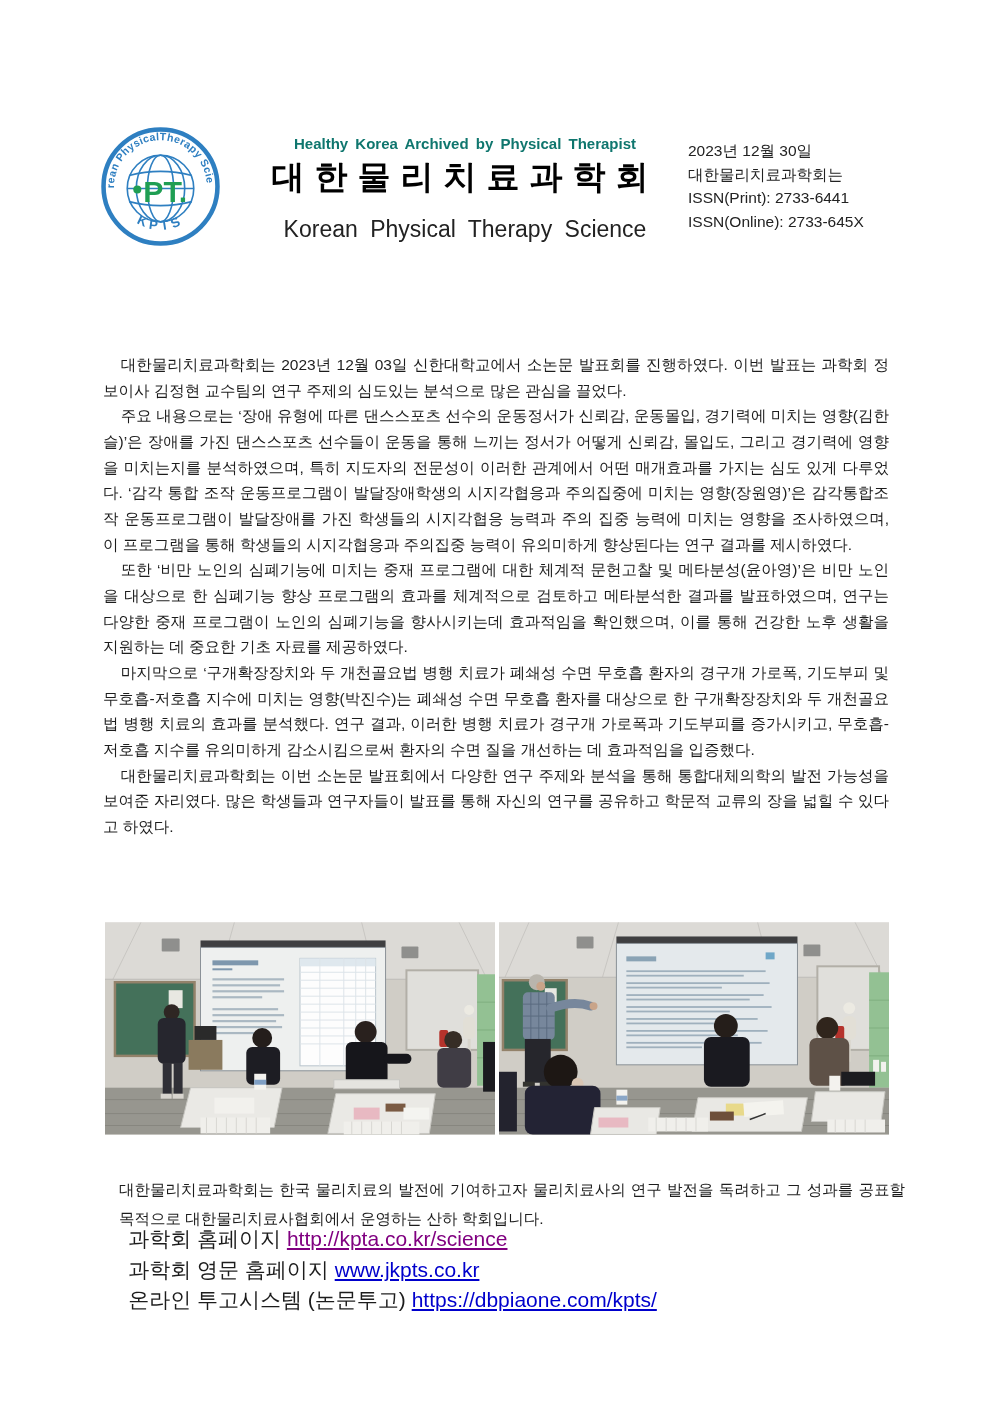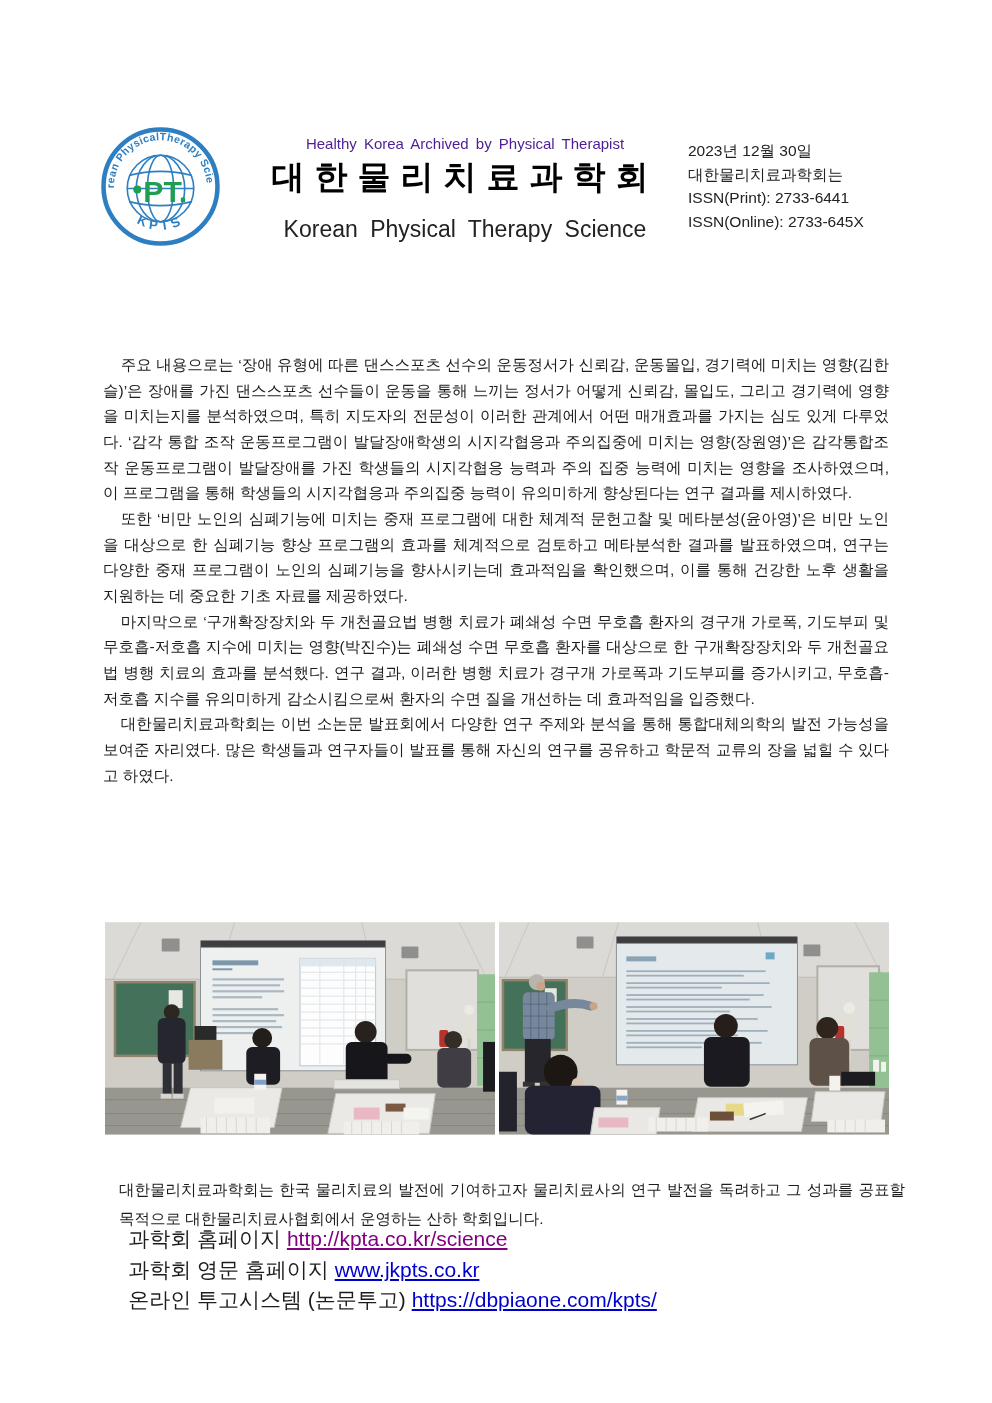--- a/index.html
+++ b/index.html
@@ -2,21 +2,21 @@
 <html lang="ko"><head>
 <meta charset="utf-8">
 <style>
   html,body{margin:0;padding:0;background:#ffffff;}
   .page{position:relative;width:992px;height:1403px;background:#fff;overflow:hidden;
         font-family:"Liberation Sans","DejaVu Sans",sans-serif;color:#1c1c1c;}
 
   
   .logo{position:absolute;top:126px;left:99px;width:123px;height:121px;}
   .masthead{position:absolute;top:135px;left:255px;width:420px;text-align:center;}
-  .tagline{font-size:15px;font-weight:normal;word-spacing:3px;white-space:nowrap;color:#4c1d95;}
+  .tagline{font-size:15px;font-weight:bold;word-spacing:3px;white-space:nowrap;color:#0f766e;}
   .org-kr{font-size:33px;font-weight:bold;letter-spacing:10px;margin-top:3px;white-space:nowrap;color:#000;}
   .org-en{font-size:23px;word-spacing:6px;margin-top:16px;white-space:nowrap;color:#222;}
   .issue{position:absolute;top:139px;left:688px;font-size:15.5px;line-height:23.5px;color:#222;white-space:nowrap;}
 
   
   .doc-title{position:absolute;top:283px;left:0;width:100%;margin:0;text-align:center;
              font-size:21px;font-weight:bold;letter-spacing:1px;color:#000;}
 
   
   .body-text{position:absolute;top:352px;left:103px;width:786px;font-size:15.5px;
@@ -69,20 +69,21 @@
 
   <div class="issue">
     <div>2023년 12월 30일</div>
     <div>대한물리치료과학회는</div>
     <div>ISSN(Print): 2733-6441</div>
     <div>ISSN(Online): 2733-645X</div>
   </div>
 
 
   <main class="body-text">
+    <p>대한물리치료과학회는 2023년 12월 03일 신한대학교에서 소논문 발표회를 진행하였다. 이번 발표는 과학회 정보이사 김정현 교수팀의 연구 주제의 심도있는 분석으로 많은 관심을 끌었다.</p>
     <p>주요 내용으로는 ‘장애 유형에 따른 댄스스포츠 선수의 운동정서가 신뢰감, 운동몰입, 경기력에 미치는 영향(김한슬)’은 장애를 가진 댄스스포츠 선수들이 운동을 통해 느끼는 정서가 어떻게 신뢰감, 몰입도, 그리고 경기력에 영향을 미치는지를 분석하였으며, 특히 지도자의 전문성이 이러한 관계에서 어떤 매개효과를 가지는 심도 있게 다루었다. ‘감각 통합 조작 운동프로그램이 발달장애학생의 시지각협응과 주의집중에 미치는 영향(장원영)’은 감각통합조작 운동프로그램이 발달장애를 가진 학생들의 시지각협응 능력과 주의 집중 능력에 미치는 영향을 조사하였으며, 이 프로그램을 통해 학생들의 시지각협응과 주의집중 능력이 유의미하게 향상된다는 연구 결과를 제시하였다.</p>
     <p>또한 ‘비만 노인의 심폐기능에 미치는 중재 프로그램에 대한 체계적 문헌고찰 및 메타분성(윤아영)’은 비만 노인을 대상으로 한 심폐기능 향상 프로그램의 효과를 체계적으로 검토하고 메타분석한 결과를 발표하였으며, 연구는 다양한 중재 프로그램이 노인의 심폐기능을 향사시키는데 효과적임을 확인했으며, 이를 통해 건강한 노후 생활을 지원하는 데 중요한 기초 자료를 제공하였다.</p>
     <p>마지막으로 ‘구개확장장치와 두 개천골요법 병행 치료가 폐쇄성 수면 무호흡 환자의 경구개 가로폭, 기도부피 및 무호흡-저호흡 지수에 미치는 영향(박진수)는 폐쇄성 수면 무호흡 환자를 대상으로 한 구개확장장치와 두 개천골요법 병행 치료의 효과를 분석했다. 연구 결과, 이러한 병행 치료가 경구개 가로폭과 기도부피를 증가시키고, 무호흡-저호흡 지수를 유의미하게 감소시킴으로써 환자의 수면 질을 개선하는 데 효과적임을 입증했다.</p>
     <p>대한물리치료과학회는 이번 소논문 발표회에서 다양한 연구 주제와 분석을 통해 통합대체의학의 발전 가능성을 보여준 자리였다. 많은 학생들과 연구자들이 발표를 통해 자신의 연구를 공유하고 학문적 교류의 장을 넓힐 수 있다고 하였다.</p>
   </main>
 
   <div class="photos">
 
     <svg viewBox="0 0 392 213" role="img">
       <rect width="392" height="213" fill="#d0cdc6"></rect>

